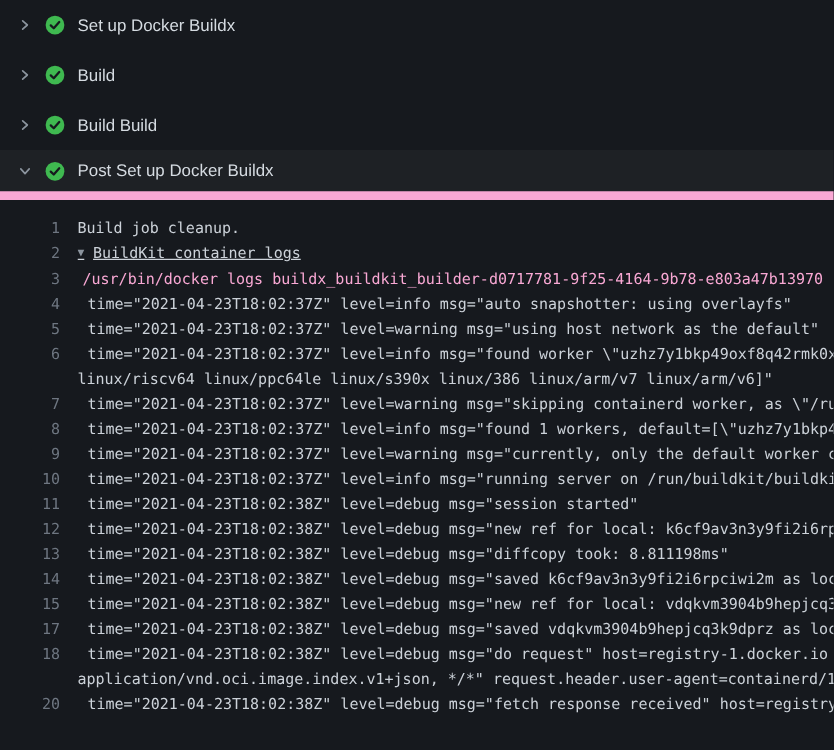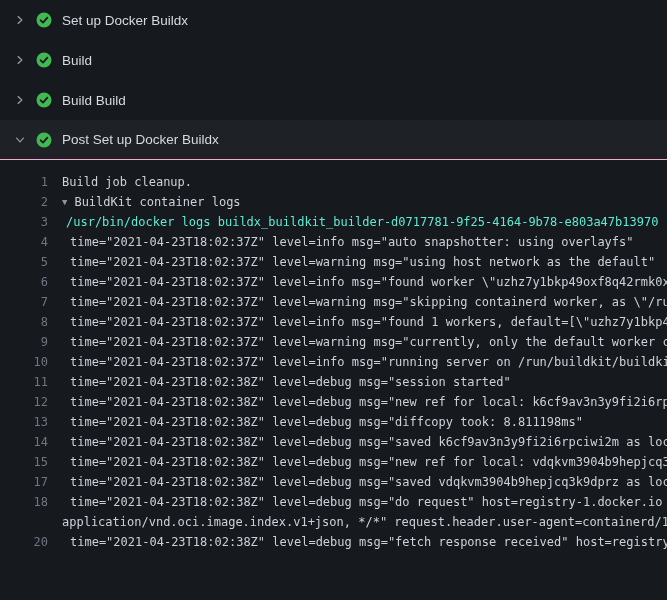--- a/index.html
+++ b/index.html
@@ -11,21 +11,21 @@
   
   #steps { width:100%;border-radius:28px; }
   .step {
     display:flex; align-items:center;
     height:40px; padding:0 12px;
     color:#d5dbe1; font-size:13.5px;
     cursor:pointer;
   }
   .step.expanded {
     background:rgba(255,255,255,0.035);
-    border-bottom:1px solid #f9a8d4;
+    border-bottom:7px solid #f9a8d4;
   }
   .chev {
     width:16px; height:16px; margin-right:8px;
     display:flex; align-items:center; justify-content:center;
     flex:0 0 16px;
   }
   .chev svg { transition:transform .1s; }
   .step.expanded .chev svg { transform:rotate(90deg); }
   .check {
     width:16px; height:16px; margin-right:10px;
@@ -41,21 +41,21 @@
     font-size:12px; line-height:20px;
     color:#ccd2d9;
     height:440px; overflow:hidden;
   }
   .row { display:flex; white-space:pre; overflow:hidden; }
   .ln {
     flex:0 0 48px; text-align:right;
     color:#6e7681; user-select:none; cursor:pointer;
   }
   .lt { margin-left:14px; flex:1 1 auto; overflow:hidden; }
-  .row.command .txt { color:#5eead4; }
+  .row.command .txt { color:#f9a8d4; }
   .grp-arrow {
     color:#8b949e; font-size:9px; margin-right:7px;
     cursor:pointer; vertical-align:1px;
   }
 </style>
 </head>
 <body>
 
 <div id="app">
   <div id="steps">
@@ -120,21 +120,21 @@
   </div>
 </div>
   <div id="log">
   <div class="row">
     <span class="ln">1</span>
     <span class="lt" style="padding-left: 0px;"><span class="txt">Build job cleanup.</span></span>
   </div>
 
   <div class="row">
     <span class="ln">2</span>
-    <span class="lt" style="padding-left: 0px;"><span class="grp-arrow">▼</span><span class="txt">BuildKit container logs</span></span>
+    <span class="lt" style="padding-left: 0px; text-decoration: underline;"><span class="grp-arrow">▼</span><span class="txt">BuildKit container logs</span></span>
   </div>
 
   <div class="row command">
     <span class="ln">3</span>
     <span class="lt" style="padding-left: 4px;"><span class="txt">/usr/bin/docker logs buildx_buildkit_builder-d0717781-9f25-4164-9b78-e803a47b13970</span></span>
   </div>
 
   <div class="row">
     <span class="ln">4</span>
     <span class="lt" style="padding-left: 8px;"><span class="txt">time="2021-04-23T18:02:37Z" level=info msg="auto snapshotter: using overlayfs"</span></span>
@@ -143,20 +143,24 @@
   <div class="row">
     <span class="ln">5</span>
     <span class="lt" style="padding-left: 8px;"><span class="txt">time="2021-04-23T18:02:37Z" level=warning msg="using host network as the default"</span></span>
   </div>
 
   <div class="row">
     <span class="ln">6</span>
     <span class="lt" style="padding-left: 8px;"><span class="txt">time="2021-04-23T18:02:37Z" level=info msg="found worker \"uzhz7y1bkp49oxf8q42rmk0xj</span></span>
   </div>
 
+  <div class="row">
+    <span class="ln"></span>
+    <span class="lt" style="padding-left: 0px;"><span class="txt">linux/riscv64 linux/ppc64le linux/s390x linux/386 linux/arm/v7 linux/arm/v6]"</span></span>
+  </div>
 
   <div class="row">
     <span class="ln">7</span>
     <span class="lt" style="padding-left: 8px;"><span class="txt">time="2021-04-23T18:02:37Z" level=warning msg="skipping containerd worker, as \"/run</span></span>
   </div>
 
   <div class="row">
     <span class="ln">8</span>
     <span class="lt" style="padding-left: 8px;"><span class="txt">time="2021-04-23T18:02:37Z" level=info msg="found 1 workers, default=[\"uzhz7y1bkp49o</span></span>
   </div>

